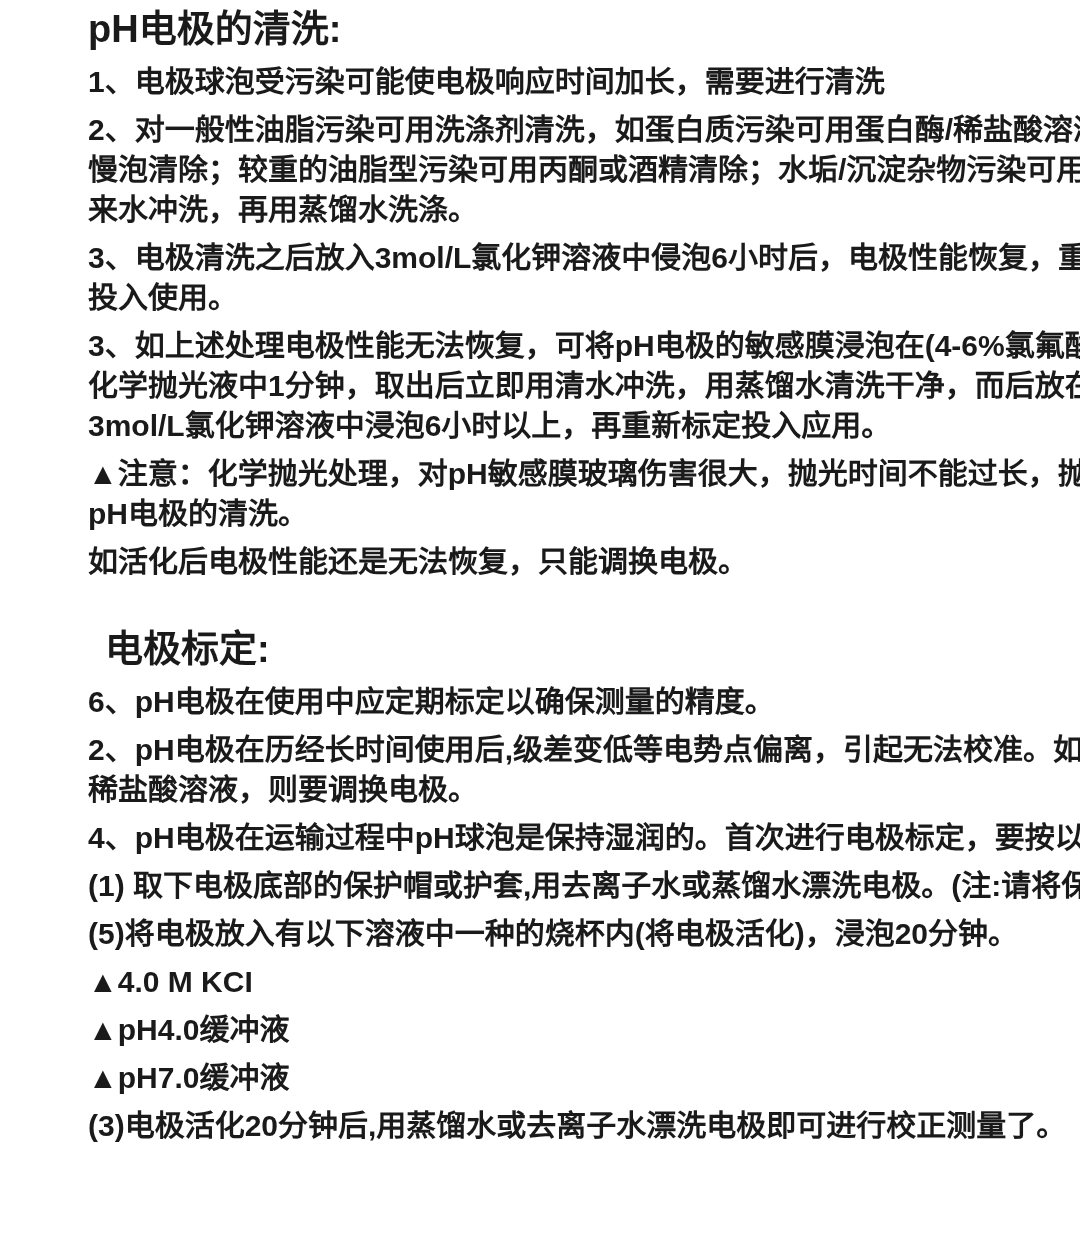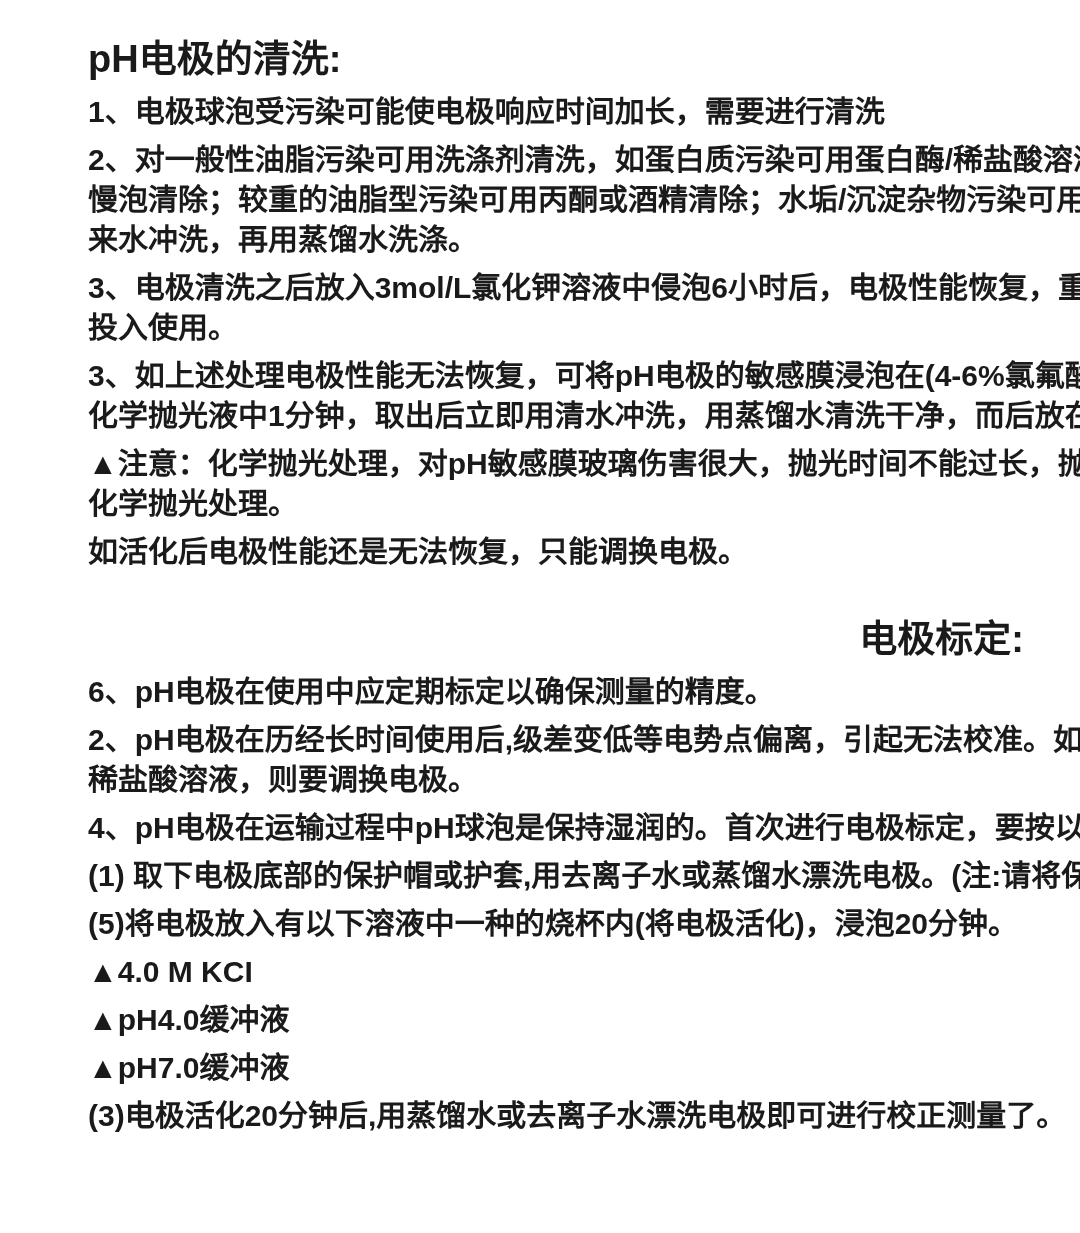--- a/index.html
+++ b/index.html
@@ -9,35 +9,34 @@
   body {
     width: 1080px;
     height: 1233px;
     background: #ffffff;
     overflow: hidden;
   }
   .doc {
     box-sizing: border-box;
     width: 1024px;
     height: 1233px;
-    padding: 34px 0 0 88px;
+    padding: 4px 0 0 88px;
     color: #1a1a1a;
     font-family: "Liberation Sans", "DejaVu Sans", sans-serif;
     font-weight: 700;
   }
   .heading {
     font-size: 38px;
     line-height: 50px;
     margin: 0 0 4px 0;
     white-space: nowrap;
     font-weight: 700;
   }
   .heading.second {
     margin: 42px 0 2px 17px;
-    text-align: right;
   }
   .para {
     margin: 8px 0 3px 0;
   }
   .line {
     font-size: 30px;
     line-height: 40px;
     white-space: nowrap;
   }
   .bullet {
@@ -63,25 +62,26 @@
     </div>
 
     <div class="para">
       <div class="line">3、电极清洗之后放入3mol/L氯化钾溶液中侵泡6小时后，电极性能恢复，重新</div>
       <div class="line">投入使用。</div>
     </div>
 
     <div class="para">
       <div class="line">3、如上述处理电极性能无法恢复，可将pH电极的敏感膜浸泡在(4-6%氯氟酸)</div>
       <div class="line">化学抛光液中1分钟，取出后立即用清水冲洗，用蒸馏水清洗干净，而后放在</div>
+      <div class="line">3mol/L氯化钾溶液中浸泡6小时以上，再重新标定投入应用。</div>
     </div>
 
     <div class="para">
       <div class="line"><span class="bullet">▲</span><span>注意：化学抛光处理，对pH敏感膜玻璃伤害很大，抛光时间不能过长，抛光</span></div>
-      <div class="line">化学抛光处理。</div>
+      <div class="line">pH电极的清洗。</div>
     </div>
 
     <div class="para">
       <div class="line">如活化后电极性能还是无法恢复，只能调换电极。</div>
     </div>
   </section>
 
   <section>
     <h1 class="heading second">电极标定:</h1>
 

